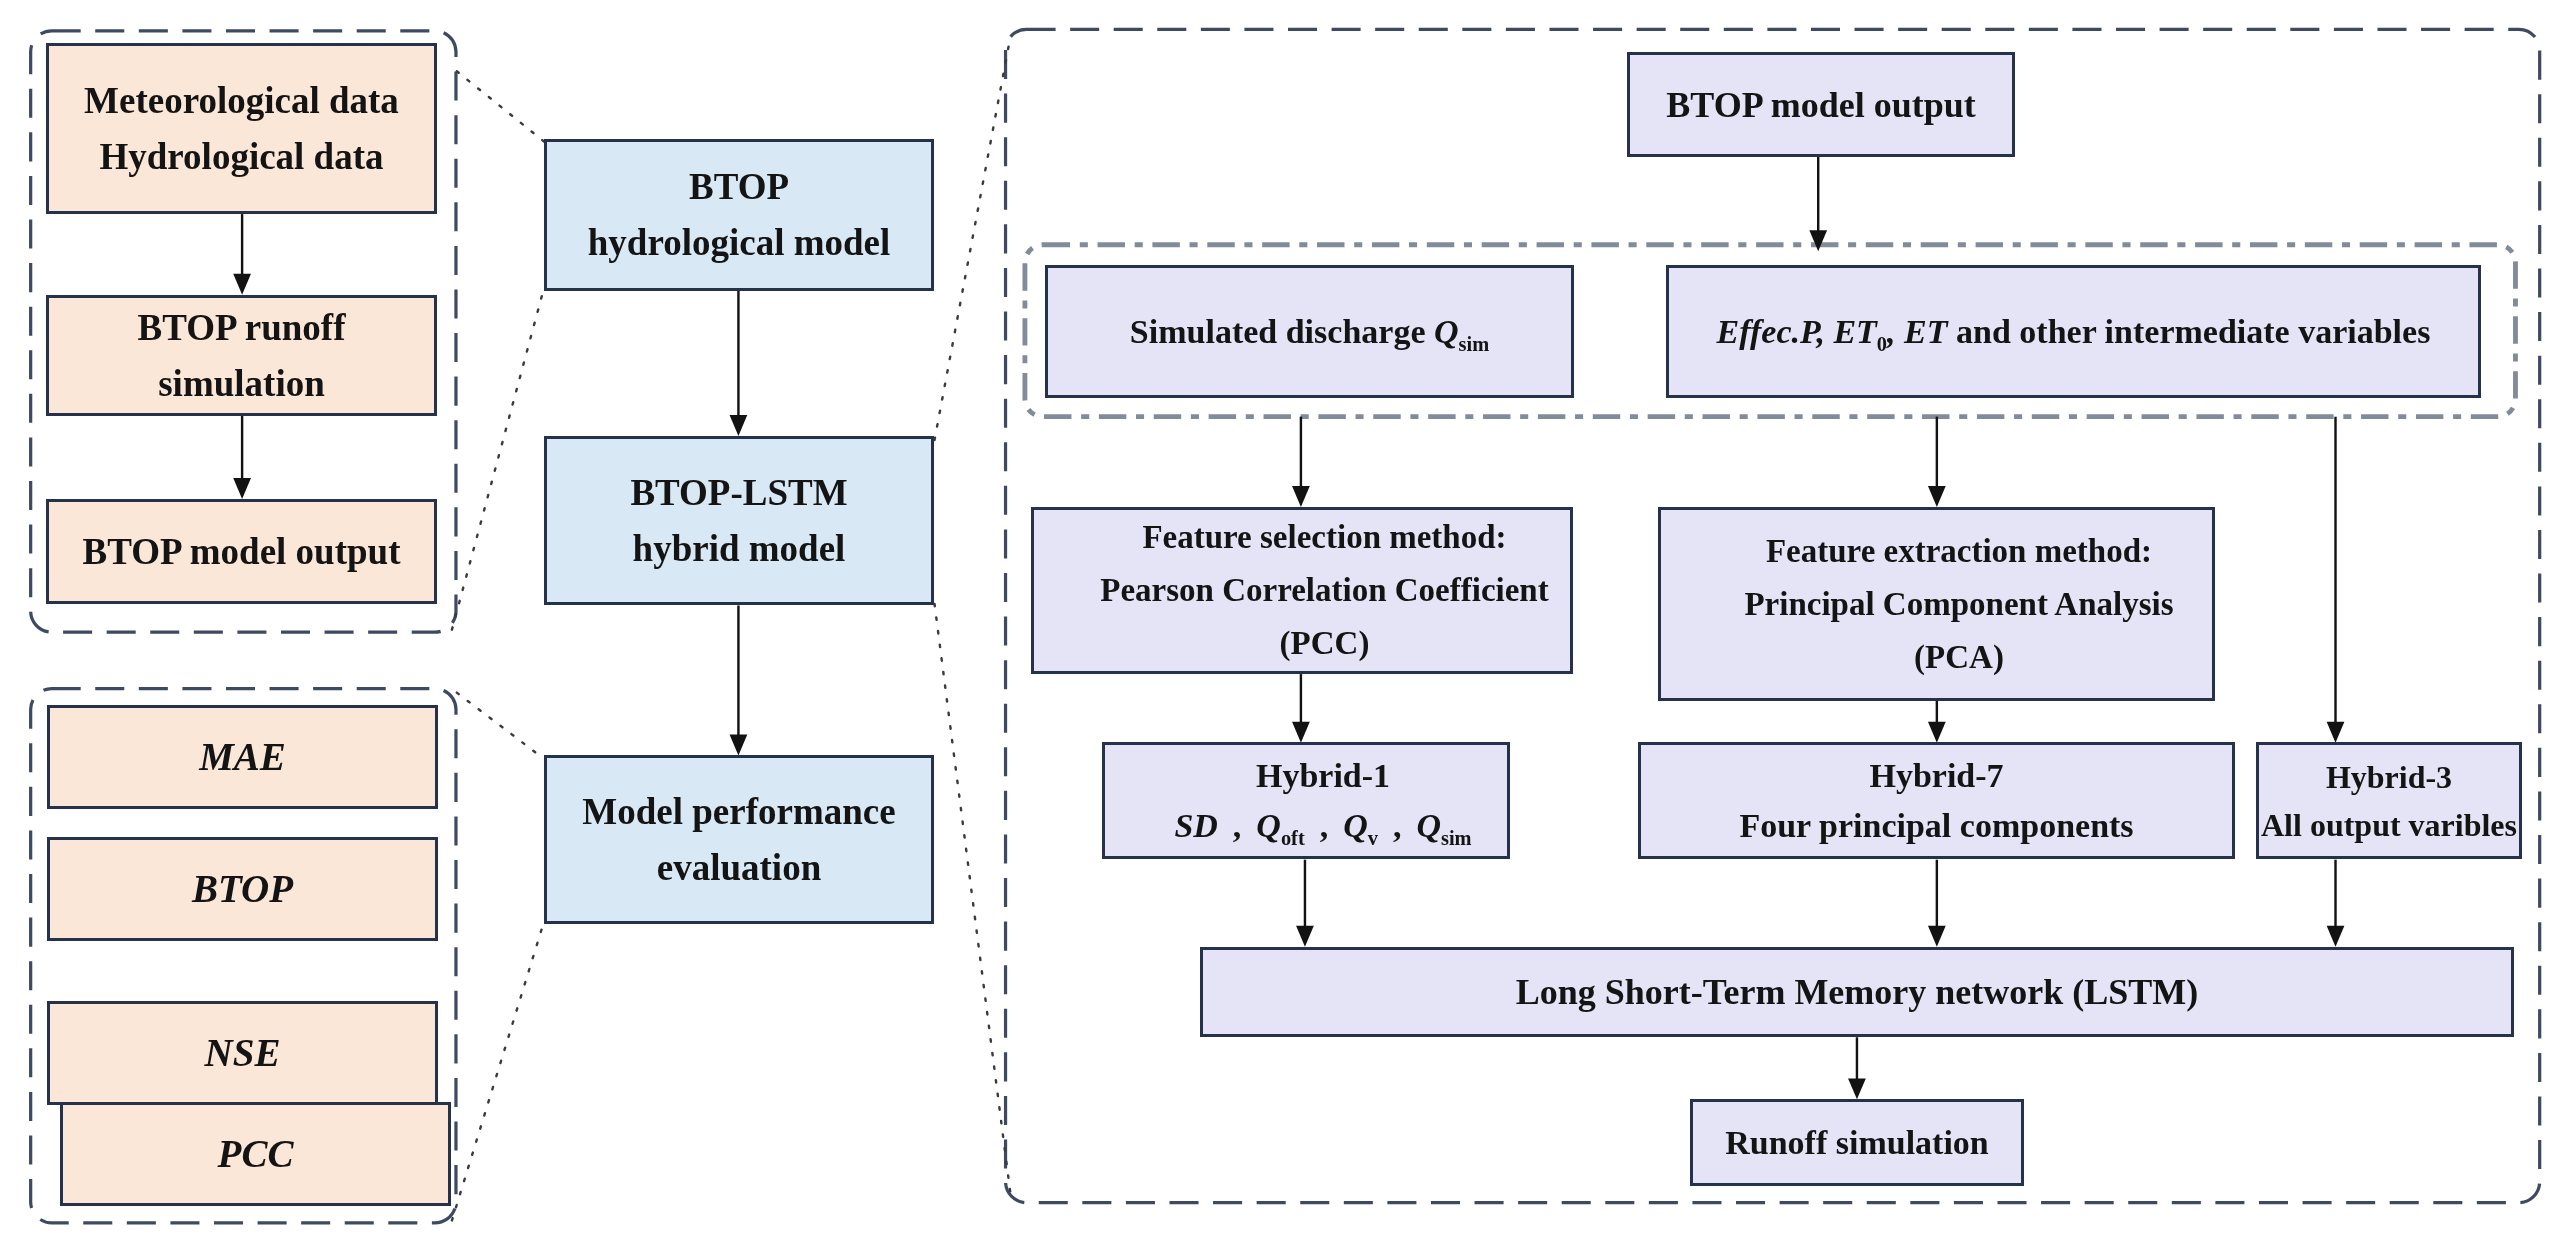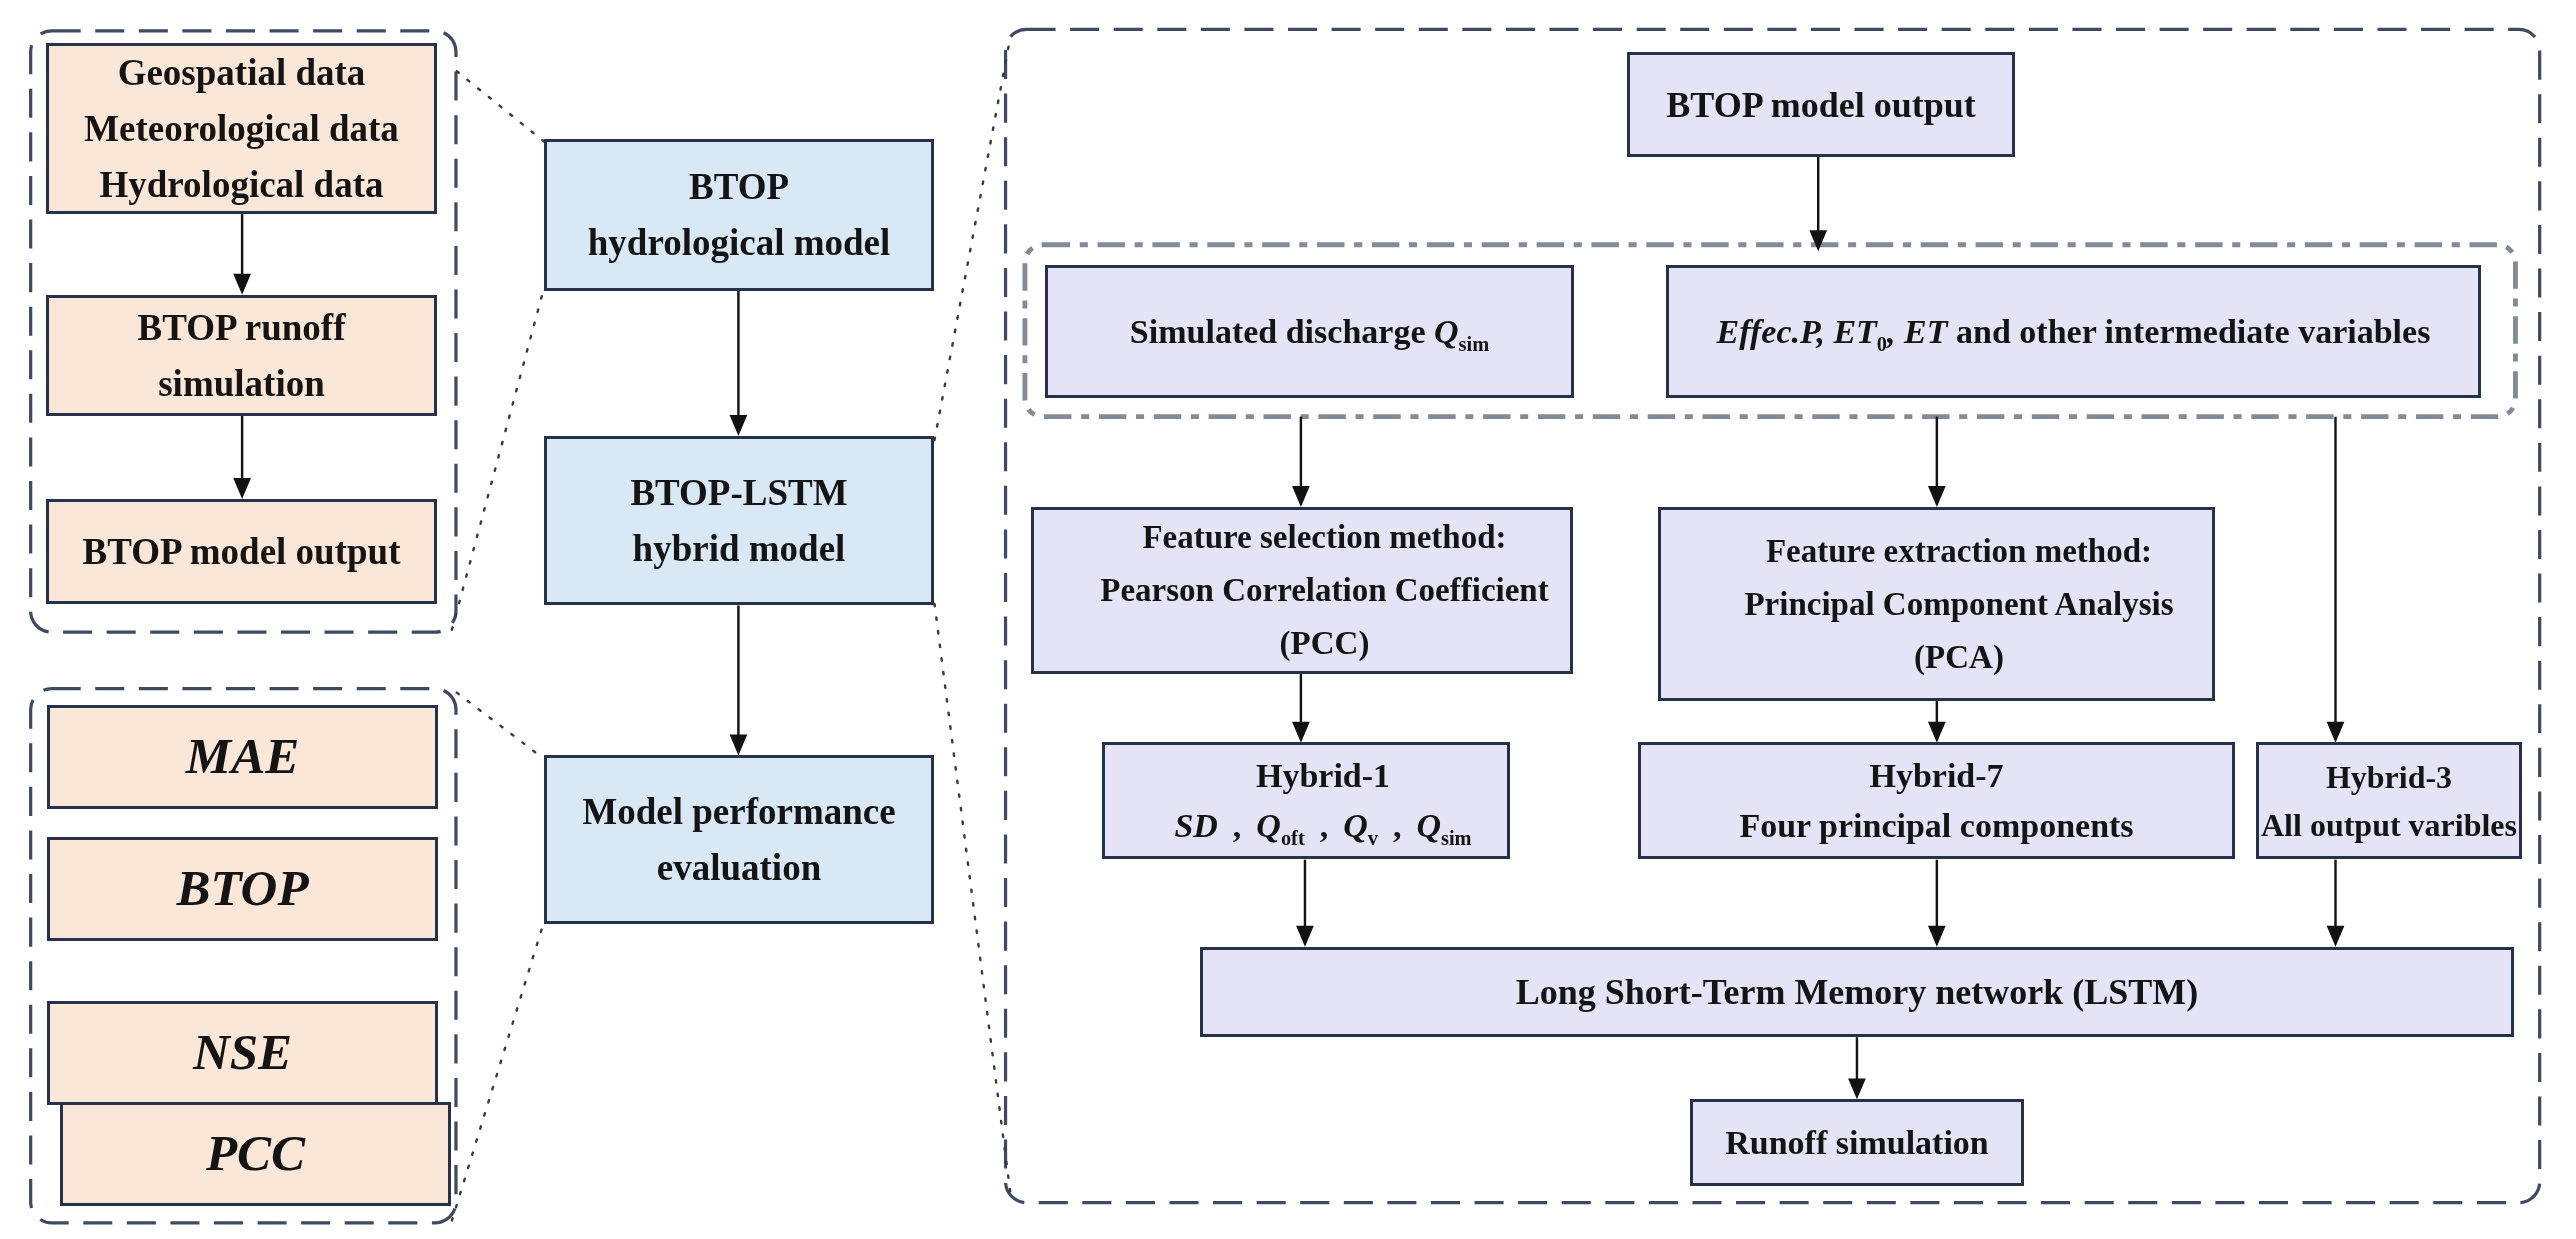--- a/index.html
+++ b/index.html
@@ -12,21 +12,21 @@
   .peach{background:#fbe7d8;}
   .blue{background:#d9e8f5;}
   .lav{background:#e4e4f6;}
   .it{font-style:italic;}
   sub{font-size:0.6em;line-height:0;}
   .f46{font-size:37px;line-height:56px;}
   .f44{font-size:36px;line-height:52px;}
   .f42{font-size:34px;line-height:50px;}
   .f41{font-size:33px;line-height:53px;padding-left:45px;}
   .f40{font-size:32px;line-height:48px;}
-  .f48i{font-size:51px;font-style:italic;}
+  .f48i{font-size:39px;font-style:italic;}
   .sep{padding:0 6.5px;}
 </style>
 </head>
 <body>
 
 <div class="canvas">
 
   <svg class="layer" width="2576" height="1240" viewBox="0 0 3192 1536">
 
     <rect x="38" y="38" width="527" height="745" rx="26" fill="none" stroke="#3e4a61" stroke-width="4" stroke-dasharray="36 18"></rect>
@@ -71,21 +71,20 @@
       <polygon points="1612,920 1601,894 1623,894"></polygon>
       <polygon points="2400,920 2389,894 2411,894"></polygon>
       <polygon points="1617,1173 1606,1147 1628,1147"></polygon>
       <polygon points="2400,1173 2389,1147 2411,1147"></polygon>
       <polygon points="2894,1173 2883,1147 2905,1147"></polygon>
       <polygon points="2301,1362 2290,1336 2312,1336"></polygon>
     </g>
   </svg>
 
   <div class="box peach f46" style="left:46px;top:43px;width:391px;height:171px;">
-    <div>Geospatial data</div>
     <div>Meteorological data</div>
     <div>Hydrological data</div>
   </div>
 
   <div class="box peach f46" style="left:46px;top:295px;width:391px;height:121px;">
     <div>BTOP runoff</div>
     <div>simulation</div>
   </div>
 
   <div class="box peach f46" style="left:46px;top:499px;width:391px;height:105px;">

